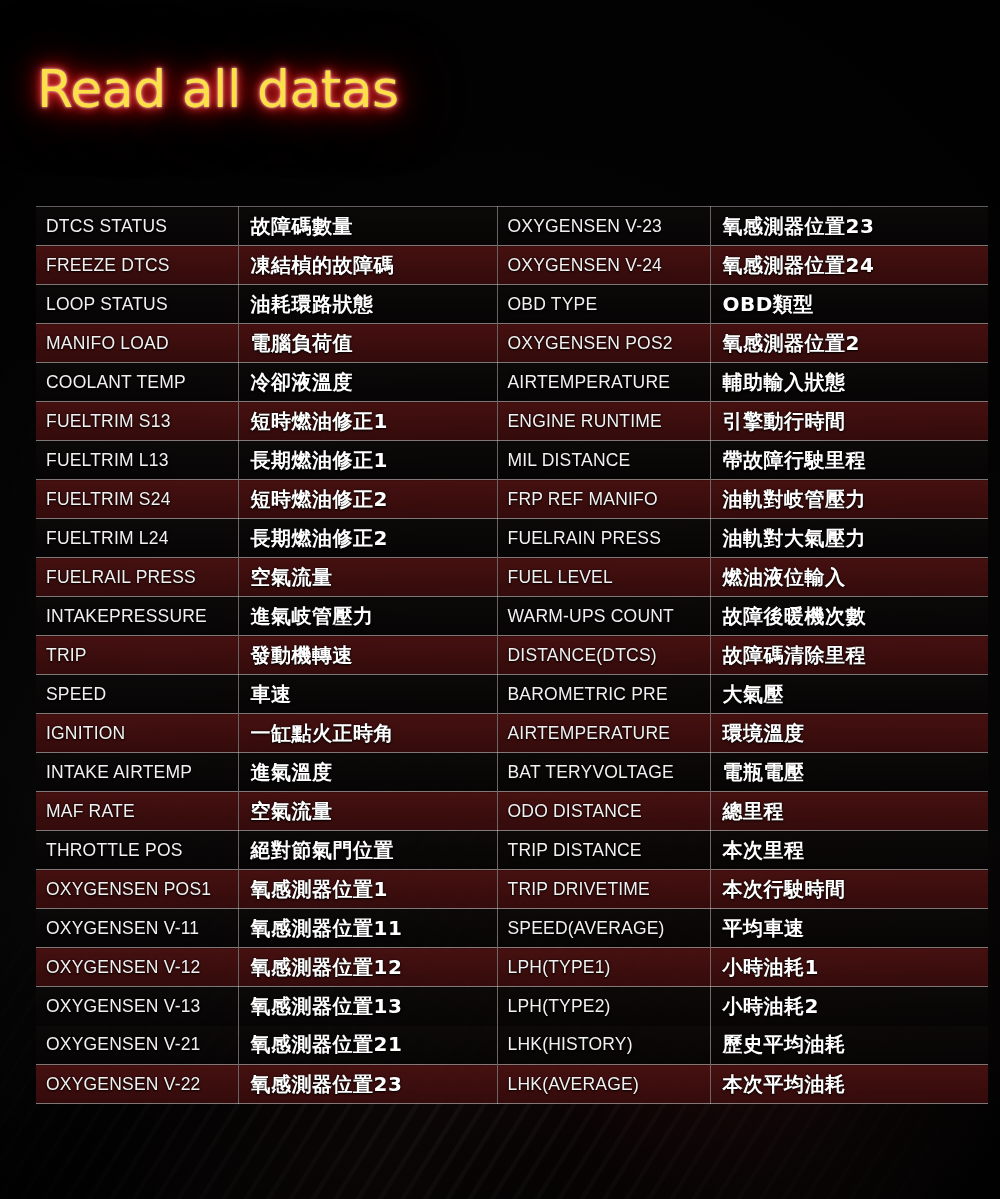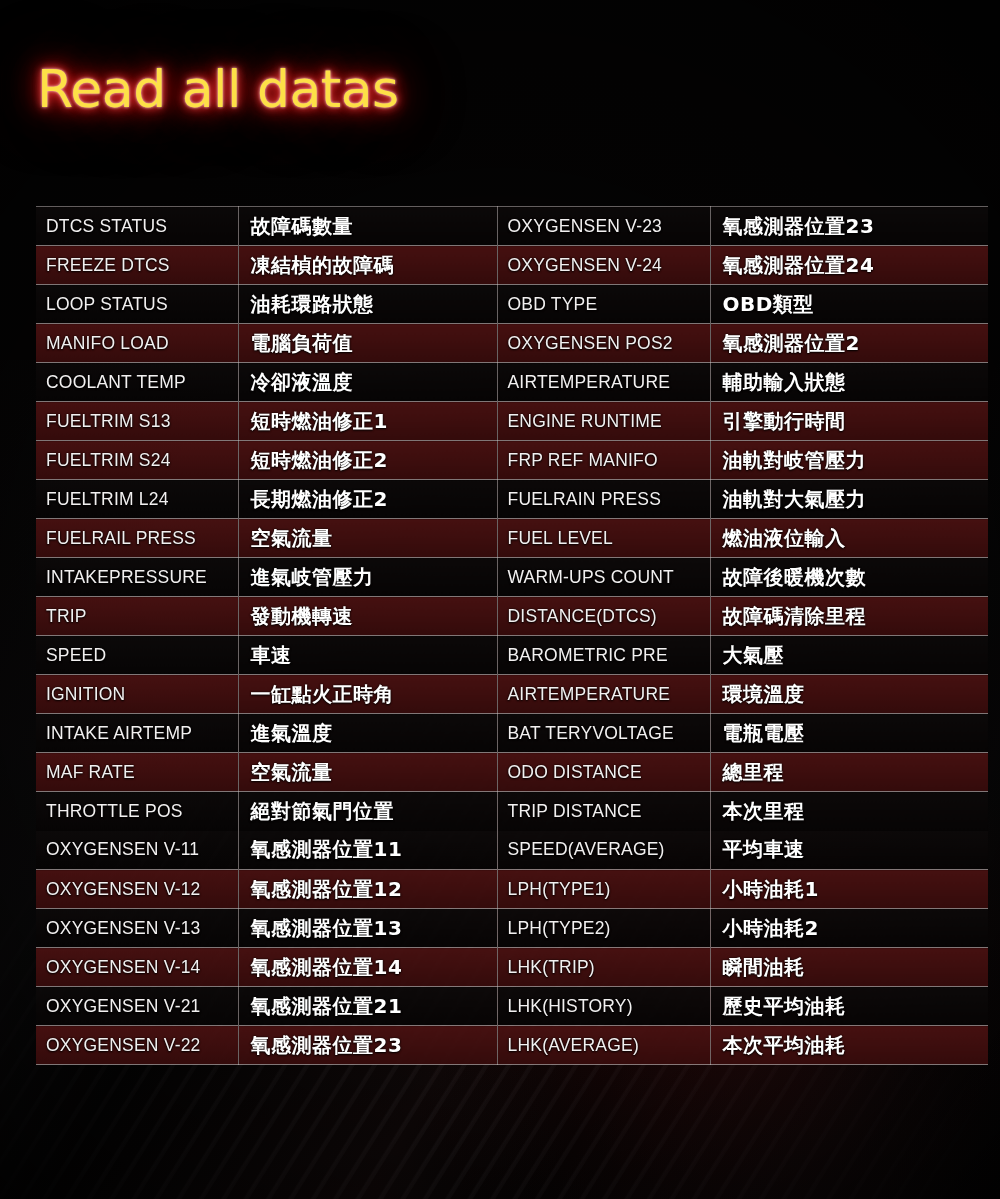--- a/index.html
+++ b/index.html
@@ -235,20 +235,26 @@
           <td class="cell-zh pad">冷卻液溫度</td>
           <td class="cell-en">AIRTEMPERATURE</td>
           <td class="cell-zh pad">輔助輸入狀態</td>
         </tr>
         <tr class="table-row row-red">
           <td class="cell-en">FUELTRIM S13</td>
           <td class="cell-zh pad">短時燃油修正1</td>
           <td class="cell-en">ENGINE RUNTIME</td>
           <td class="cell-zh pad">引擎動行時間</td>
         </tr>
+        <tr class="table-row row-dark">
+          <td class="cell-en">FUELTRIM L13</td>
+          <td class="cell-zh pad">長期燃油修正1</td>
+          <td class="cell-en">MIL DISTANCE</td>
+          <td class="cell-zh pad">帶故障行駛里程</td>
+        </tr>
         <tr class="table-row row-red">
           <td class="cell-en">FUELTRIM S24</td>
           <td class="cell-zh pad">短時燃油修正2</td>
           <td class="cell-en">FRP REF MANIFO</td>
           <td class="cell-zh pad">油軌對岐管壓力</td>
         </tr>
         <tr class="table-row row-dark">
           <td class="cell-en">FUELTRIM L24</td>
           <td class="cell-zh pad">長期燃油修正2</td>
           <td class="cell-en">FUELRAIN PRESS</td>
@@ -295,43 +301,43 @@
           <td class="cell-zh pad">空氣流量</td>
           <td class="cell-en">ODO DISTANCE</td>
           <td class="cell-zh pad">總里程</td>
         </tr>
         <tr class="table-row row-dark">
           <td class="cell-en">THROTTLE POS</td>
           <td class="cell-zh pad">絕對節氣門位置</td>
           <td class="cell-en">TRIP DISTANCE</td>
           <td class="cell-zh pad">本次里程</td>
         </tr>
+        <tr class="table-row row-red">
+          <td class="cell-en">OXYGENSEN POS1</td>
+          <td class="cell-zh pad">氧感測器位置1</td>
+          <td class="cell-en">TRIP DRIVETIME</td>
+          <td class="cell-zh pad">本次行駛時間</td>
+        </tr>
         <tr class="table-row row-dark">
           <td class="cell-en">OXYGENSEN V-11</td>
           <td class="cell-zh pad">氧感測器位置11</td>
           <td class="cell-en">SPEED(AVERAGE)</td>
           <td class="cell-zh pad">平均車速</td>
         </tr>
         <tr class="table-row row-red">
           <td class="cell-en">OXYGENSEN V-12</td>
           <td class="cell-zh pad">氧感測器位置12</td>
           <td class="cell-en">LPH(TYPE1)</td>
           <td class="cell-zh pad">小時油耗1</td>
         </tr>
         <tr class="table-row row-dark">
           <td class="cell-en">OXYGENSEN V-13</td>
           <td class="cell-zh pad">氧感測器位置13</td>
           <td class="cell-en">LPH(TYPE2)</td>
           <td class="cell-zh pad">小時油耗2</td>
-        </tr>
-        <tr class="table-row row-red">
-          <td class="cell-en">OXYGENSEN V-14</td>
-          <td class="cell-zh pad">氧感測器位置14</td>
-          <td class="cell-en">LHK(TRIP)</td>
-          <td class="cell-zh pad">瞬間油耗</td>
         </tr>
         <tr class="table-row row-dark">
           <td class="cell-en">OXYGENSEN V-21</td>
           <td class="cell-zh pad">氧感測器位置21</td>
           <td class="cell-en">LHK(HISTORY)</td>
           <td class="cell-zh pad">歷史平均油耗</td>
         </tr>
         <tr class="table-row row-red last-row">
           <td class="cell-en">OXYGENSEN V-22</td>
           <td class="cell-zh pad">氧感測器位置23</td>

